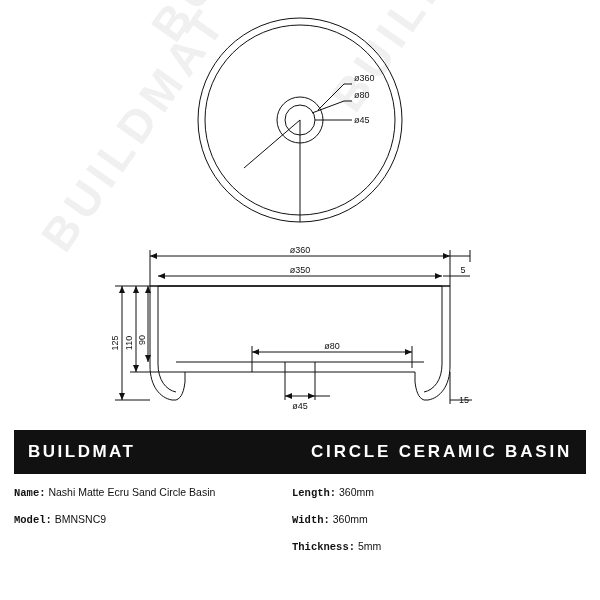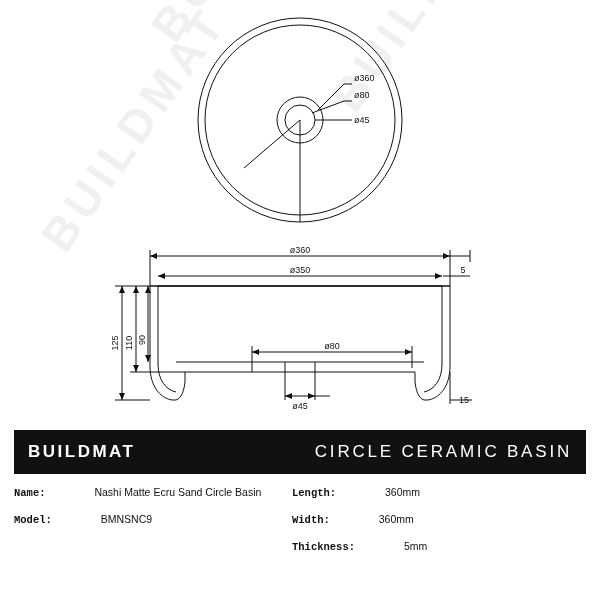--- a/index.html
+++ b/index.html
@@ -52,41 +52,41 @@
     justify-content: space-between;
     padding: 0 14px;
   }
   .brand {
     font-size: 17px;
     font-weight: bold;
     letter-spacing: 2.5px;
   }
   .product-title {
     font-size: 17px;
-    font-weight: normal;
+    font-weight: bold;
     letter-spacing: 2.8px;
   }
 
   
   .specs {
     position: absolute;
     left: 14px; top: 486px;
     width: 572px;
     display: flex;
   }
   .spec-col-left { width: 278px; }
   .spec-col-right { width: 294px; }
   .spec-row {
     font-size: 10.5px;
     line-height: 13px;
     margin-bottom: 13px;
     color: #111111;
   }
   .spec-row .k { font-weight: bold; font-family: Liberation Mono, monospace; }
-  .spec-row .v { font-weight: normal; margin-left: 46px; }
+  .spec-row .v { font-weight: normal; }
 </style>
 </head>
 <body>
 
 <div class="sheet">
 
   <div class="watermark">
     <span class="wm1">BUILDMAT</span>
     <span class="wm2">BUILDMAT</span>
     <span class="wm3">BUILDMAT</span>

